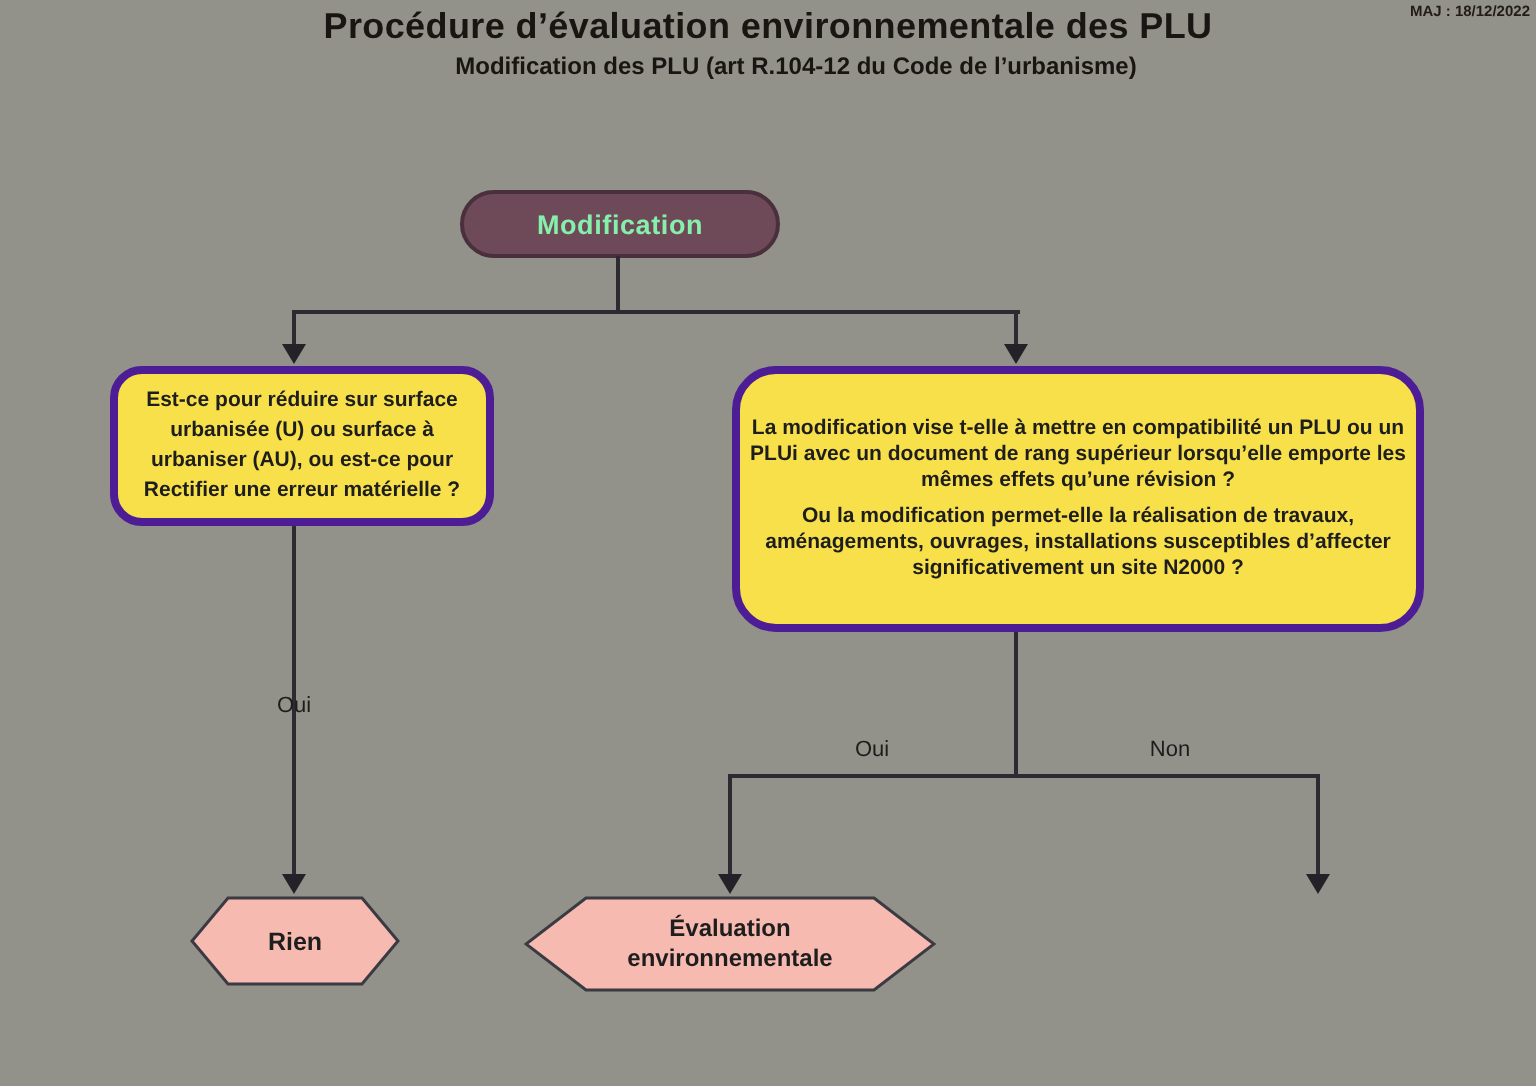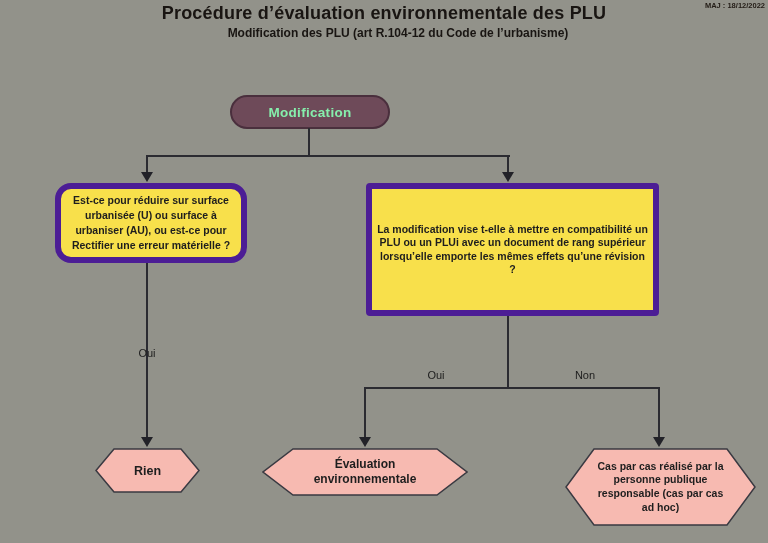--- a/index.html
+++ b/index.html
@@ -31,29 +31,29 @@
   
   .pill {
     position: absolute; left: 230px; top: 95px; width: 160px; height: 34px;
     background: #6e4a59; border: 2px solid #4a2f3d; border-radius: 17px;
     display: flex; align-items: center; justify-content: center;
     color: #86efac; font-size: 13.5px; font-weight: bold; letter-spacing: 0.3px;
   }
 
   
   .qbox {
-    position: absolute; background: #f8e04b; border: 6px solid #4c1d95;
+    position: absolute; background: #f8e04b; border: 4px solid #4c1d95;
     border-radius: 16px; display: flex; flex-direction: column;
     align-items: center; justify-content: center;
     font-weight: bold; text-align: center; color: #1e1e1e;
   }
   .qbox-left { left: 55px; top: 183px; width: 192px; height: 80px;
     font-size: 10.5px; line-height: 1.45; padding: 4px 8px; }
-  .qbox-right { left: 366px; top: 183px; width: 293px; height: 133px;
-    font-size: 10.5px; line-height: 1.27; padding: 4px 5px; border-radius: 4px; }
+  .qbox-right { left: 366px; top: 183px; width: 346px; height: 133px;
+    font-size: 10.5px; line-height: 1.27; padding: 4px 5px; border-radius: 22px; }
   .qbox-right .para + .para { margin-top: 4px; }
 
   
   .line { position: absolute; background: #2b2b31; }
   .arrow-down {
     position: absolute; width: 0; height: 0;
     border-left: 6px solid transparent; border-right: 6px solid transparent;
     border-top: 10px solid #222228;
   }
 
@@ -95,20 +95,21 @@
   <div class="line" style="left:146px; top:156px; width:2px; height:17px;"></div>
   <div class="arrow-down" style="left:141px; top:172px;"></div>
   <div class="line" style="left:507px; top:156px; width:2px; height:17px;"></div>
   <div class="arrow-down" style="left:502px; top:172px;"></div>
 
   <div class="qbox qbox-left">
     <span>Est-ce pour réduire sur surface urbanisée (U) ou surface à urbaniser (AU), ou est-ce pour Rectifier une erreur matérielle ?</span>
   </div>
   <div class="qbox qbox-right">
     <span class="para">La modification vise t-elle à mettre en compatibilité un PLU ou un PLUi avec un document de rang supérieur lorsqu’elle emporte les mêmes effets qu’une révision ?</span>
+    <span class="para">Ou la modification permet-elle la réalisation de travaux, aménagements, ouvrages, installations susceptibles d’affecter significativement un site N2000 ?</span>
   </div>
 
   <div class="line" style="left:146px; top:263px; width:2px; height:175px;"></div>
   <div class="branch-label" style="left:122px; top:347px;">Oui</div>
   <div class="arrow-down" style="left:141px; top:437px;"></div>
 
   <div class="line" style="left:507px; top:316px; width:2px; height:73px;"></div>
   <div class="line" style="left:364px; top:387px; width:296px; height:2px;"></div>
   <div class="branch-label" style="left:411px; top:369px;">Oui</div>
   <div class="branch-label" style="left:560px; top:369px;">Non</div>
@@ -124,20 +125,14 @@
     <div class="hex-label">Rien</div>
   </div>
 
   <div class="hex hex-eval">
     <svg width="206" height="48" viewBox="0 0 206 48">
       <polygon points="31,1 175,1 205,24 175,47 31,47 1,24" fill="#f7bab1" stroke="#3a3a42" stroke-width="1.5"></polygon>
     </svg>
     <div class="hex-label">Évaluation environnementale</div>
   </div>
 
-  <div class="hex hex-cas">
-    <svg width="191" height="78" viewBox="0 0 191 78">
-      <polygon points="29,1 162,1 190,39 162,77 29,77 1,39" fill="#f7bab1" stroke="#3a3a42" stroke-width="1.5"></polygon>
-    </svg>
-    <div class="hex-label">Cas par cas réalisé par la personne publique responsable (cas par cas ad hoc)</div>
-  </div>
 
 </div>
 
 </body></html>

